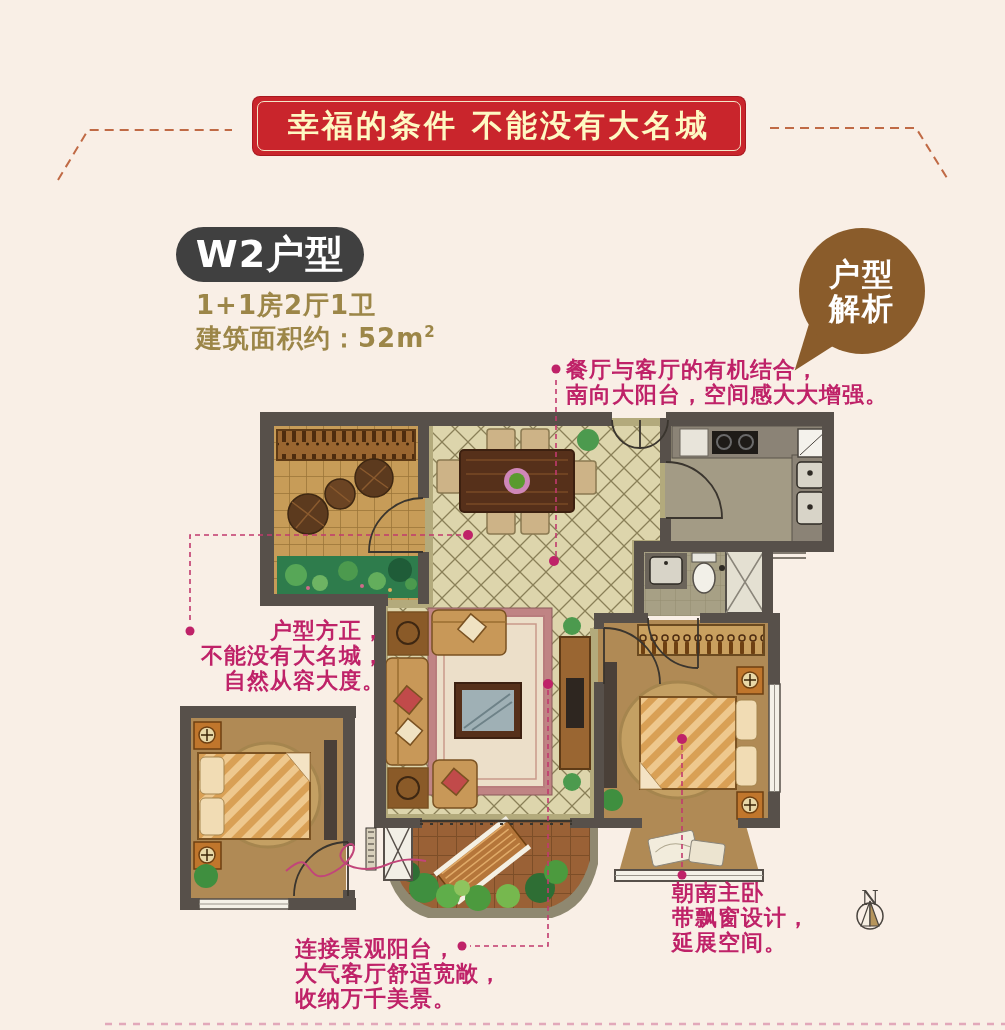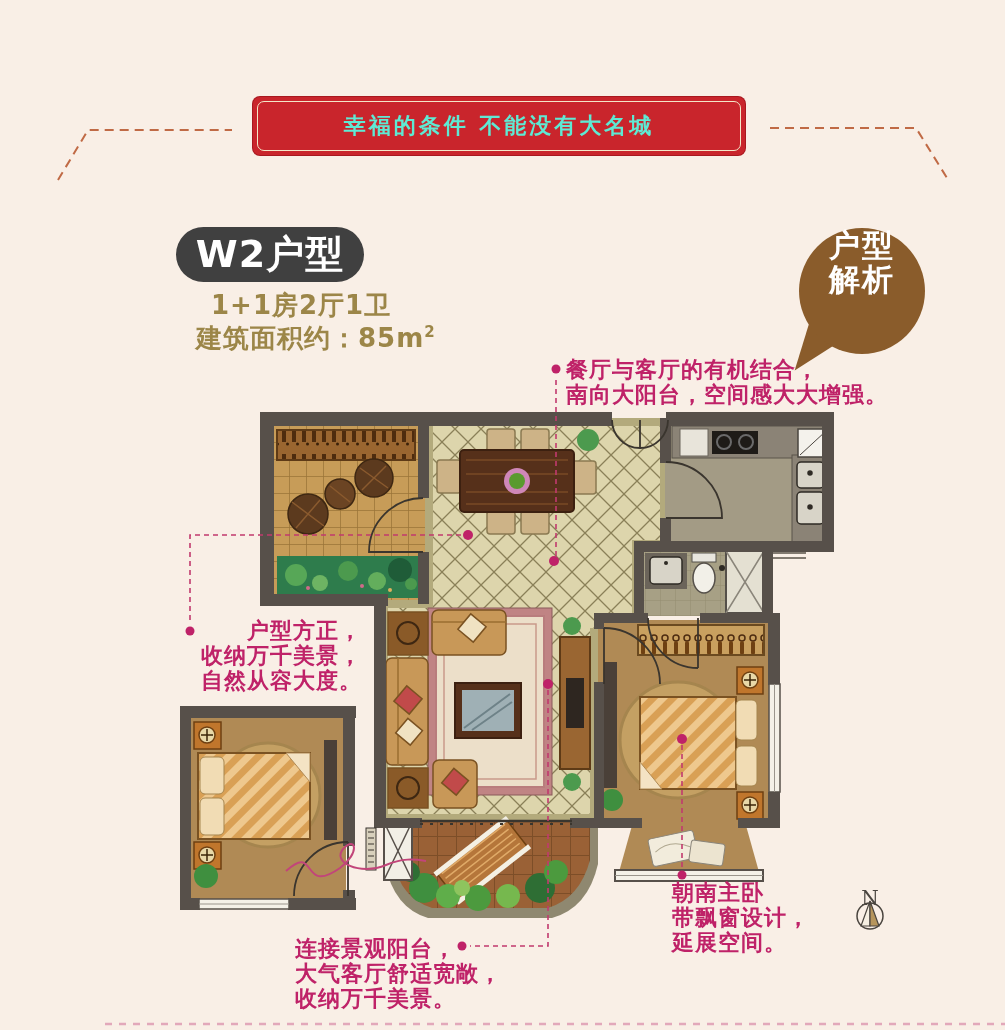--- a/index.html
+++ b/index.html
@@ -14,38 +14,38 @@
     left:253px;top:97px;width:492px;height:58px;
     background:#c9252c;border-radius:7px;
     display:flex;align-items:center;justify-content:center;
     box-shadow:0 0 0 1px #a8181f;
   }
   .banner-inner{
     position:absolute;inset:4px;border:1.5px solid #f4e6c8;border-radius:7px;
     pointer-events:none;
   }
   .banner-text{
-    color:#5eead4;font-size:22px;font-weight:bold;letter-spacing:3px;
+    color:#fef9c3;font-size:31px;font-weight:bold;letter-spacing:3px;
     font-family:"DejaVu Serif","Liberation Serif",serif;white-space:nowrap;
   }
   
   .title-pill{
     left:176px;top:227px;width:188px;height:55px;border-radius:28px;
     background:#404040;display:flex;align-items:center;justify-content:center;
   }
   .title-pill span{color:#ffffff;font-size:38px;font-weight:bold;letter-spacing:1px;}
   .subtitle{left:196px;color:#9c8648;font-weight:bold;font-size:26px;letter-spacing:1px;}
-  .sub1{top:288px;margin-left:15px;}
+  .sub1{top:288px;}
   .sub2{top:321px;}
   .sub2 sup{font-size:15px;}
   
   .bubble{
     left:799px;top:228px;width:126px;height:126px;border-radius:50%;
     background:#8a5c2b;display:flex;flex-direction:column;
-    align-items:center;justify-content:flex-start;line-height:1.1;
+    align-items:center;justify-content:center;line-height:1.1;
   }
   .bubble span{color:#fff;font-size:31px;font-weight:bold;letter-spacing:2px;}
   .bubble-tail{
     left:793px;top:330px;width:0;height:0;
     border-left:14px solid transparent;border-right:20px solid transparent;
     border-top:46px solid #8a5c2b;transform:rotate(34deg);
   }
   
   .ann{
     color:#bf2268;font-weight:bold;font-size:22px;line-height:25px;
@@ -76,21 +76,21 @@
 
   <div class="abs banner">
     <div class="banner-inner"></div>
     <span class="banner-text">幸福的条件 不能没有大名城</span>
   </div>
 
   <div class="abs title-pill">
     <span>W2户型</span>
   </div>
   <div class="abs subtitle sub1">1+1房2厅1卫</div>
-  <div class="abs subtitle sub2"><span>建筑面积约：85m</span><sup>2</sup></div>
+  <div class="abs subtitle sub2"><span>建筑面积约：52m</span><sup>2</sup></div>
 
   <div class="abs bubble-tail"></div>
   <div class="abs bubble">
     <span>户型</span>
     <span>解析</span>
   </div>
 
   <svg class="abs" style="left:180px;top:405px;" width="660" height="530" viewBox="180 405 660 530">
     <defs>
       <pattern id="diam" width="26" height="26" patternUnits="userSpaceOnUse">
@@ -424,21 +424,21 @@
     </g>
   </svg>
   <div class="abs compass-label">N</div>
 
   <div class="abs ann ann1">
     <div>餐厅与客厅的有机结合，</div>
     <div>南向大阳台，空间感大大增强。</div>
   </div>
   <div class="abs ann ann2">
     <div>户型方正，</div>
-    <div>收纳万千美景，</div>
+    <div>不能没有大名城，</div>
     <div>自然从容大度。</div>
   </div>
   <div class="abs ann ann3">
     <div>朝南主卧</div>
     <div>带飘窗设计，</div>
     <div>延展空间。</div>
   </div>
   <div class="abs ann ann4">
     <div>连接景观阳台，</div>
     <div>大气客厅舒适宽敞，</div>

